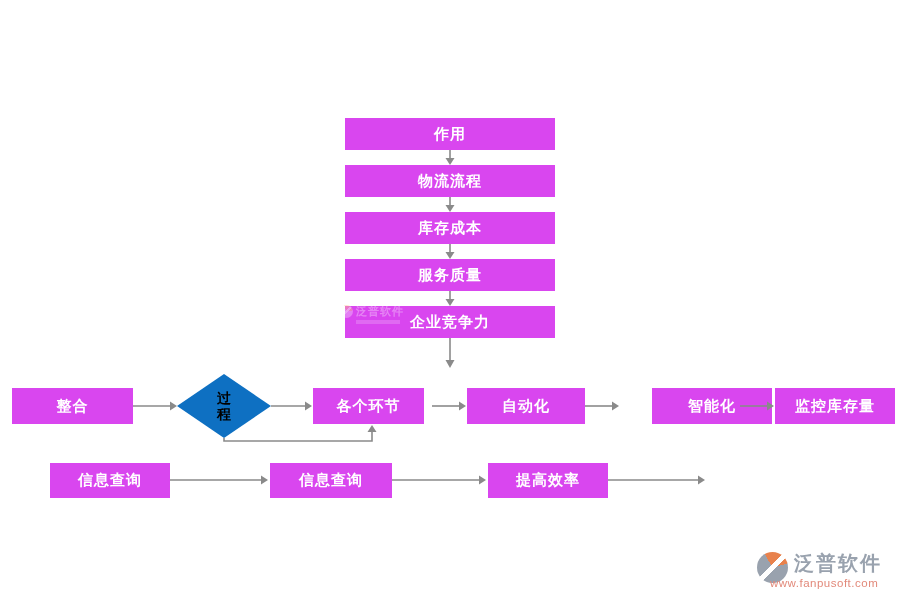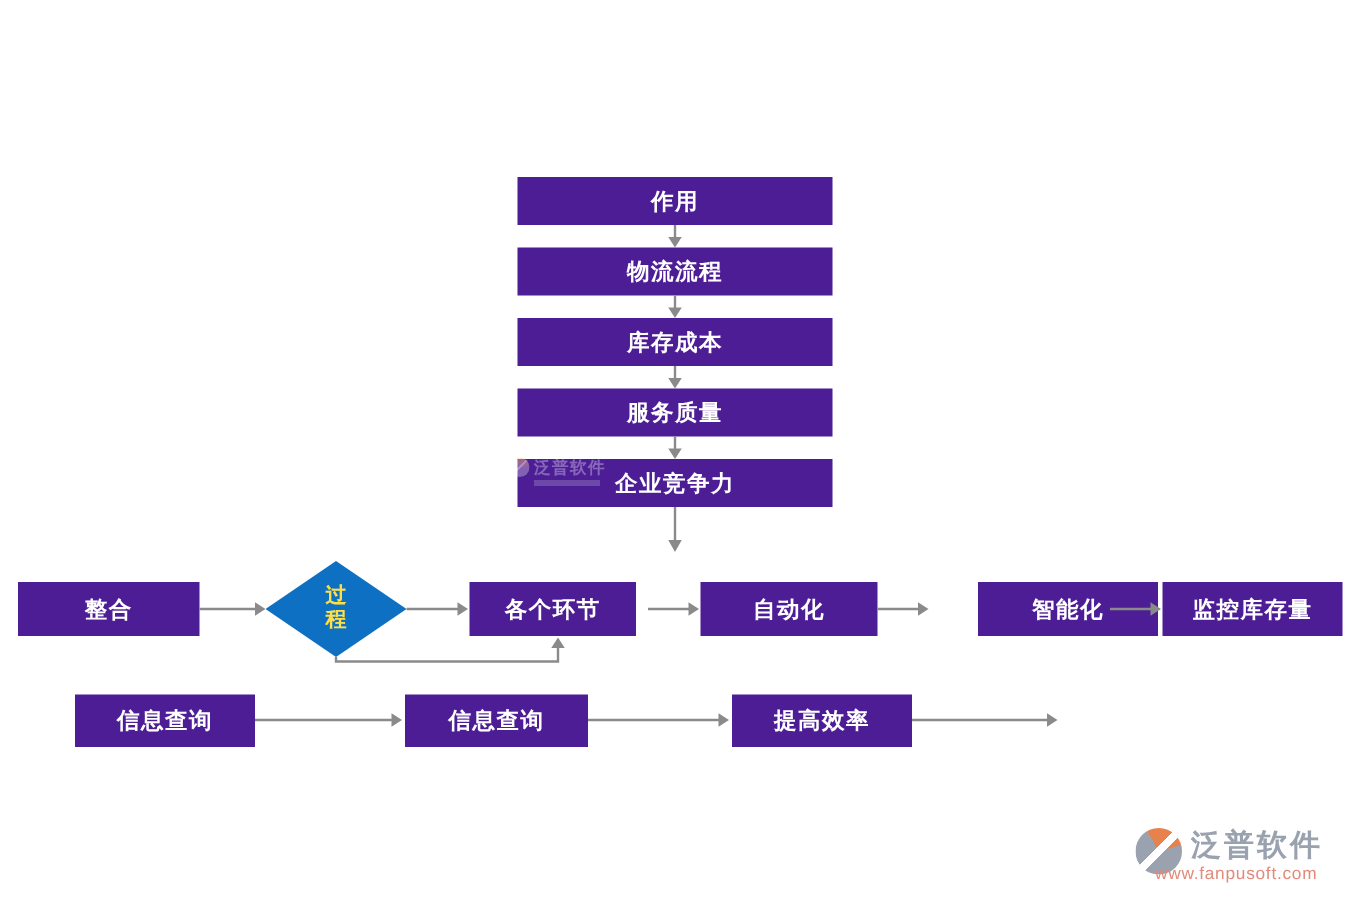--- a/index.html
+++ b/index.html
@@ -6,37 +6,37 @@
   #canvas{
     position:relative;width:900px;height:600px;background:#ffffff;
     font-family:"Liberation Sans","DejaVu Sans",sans-serif;overflow:hidden;
   }
   .title{
     position:absolute;left:0;right:0;top:52px;text-align:center;
     font-family:"DejaVu Serif","Liberation Serif",serif;
     font-size:23px;font-weight:bold;color:#5a74d0;letter-spacing:1px;
   }
   .bluebox{
-    position:absolute;background:#4c1d95;color:#ffffff;
+    position:absolute;background:#d946ef;color:#ffffff;
     font-weight:bold;font-size:15px;text-align:left;
     display:flex;align-items:center;justify-content:center;
     letter-spacing:1px;
   }
   .vnode{left:345px;width:210px;height:32px;}
   .rnode1{top:388px;height:36px;}
   .rnode2{top:463px;height:35px;}
   .diamond{
     position:absolute;left:177px;top:374px;width:94px;height:64px;
     background:#0e70c2;
     clip-path:polygon(50% 0%,100% 50%,50% 100%,0% 50%);
     display:flex;align-items:center;justify-content:center;
   }
   .diamond span{
-    display:block;width:17px;color:#fde047;font-weight:bold;font-size:14px;
-    line-height:1.15;text-align:center;word-break:break-all;font-family:Liberation Serif, serif;
+    display:block;width:17px;color:#000000;font-weight:bold;font-size:14px;
+    line-height:1.15;text-align:center;word-break:break-all;
   }
   svg.connectors{position:absolute;left:0;top:0;pointer-events:none;}
   .watermark{
     position:absolute;left:340px;top:304px;width:64px;opacity:0.55;
   }
   .wm-row{display:flex;align-items:center;gap:3px;}
   .wm-icon{
     width:13px;height:13px;border-radius:50%;
     background:linear-gradient(135deg,transparent 45%,rgba(255,255,255,.8) 45%,rgba(255,255,255,.8) 55%,transparent 55%),
                conic-gradient(from -20deg,rgba(255,190,140,.8) 0 100deg,rgba(255,255,255,.55) 100deg 360deg);

